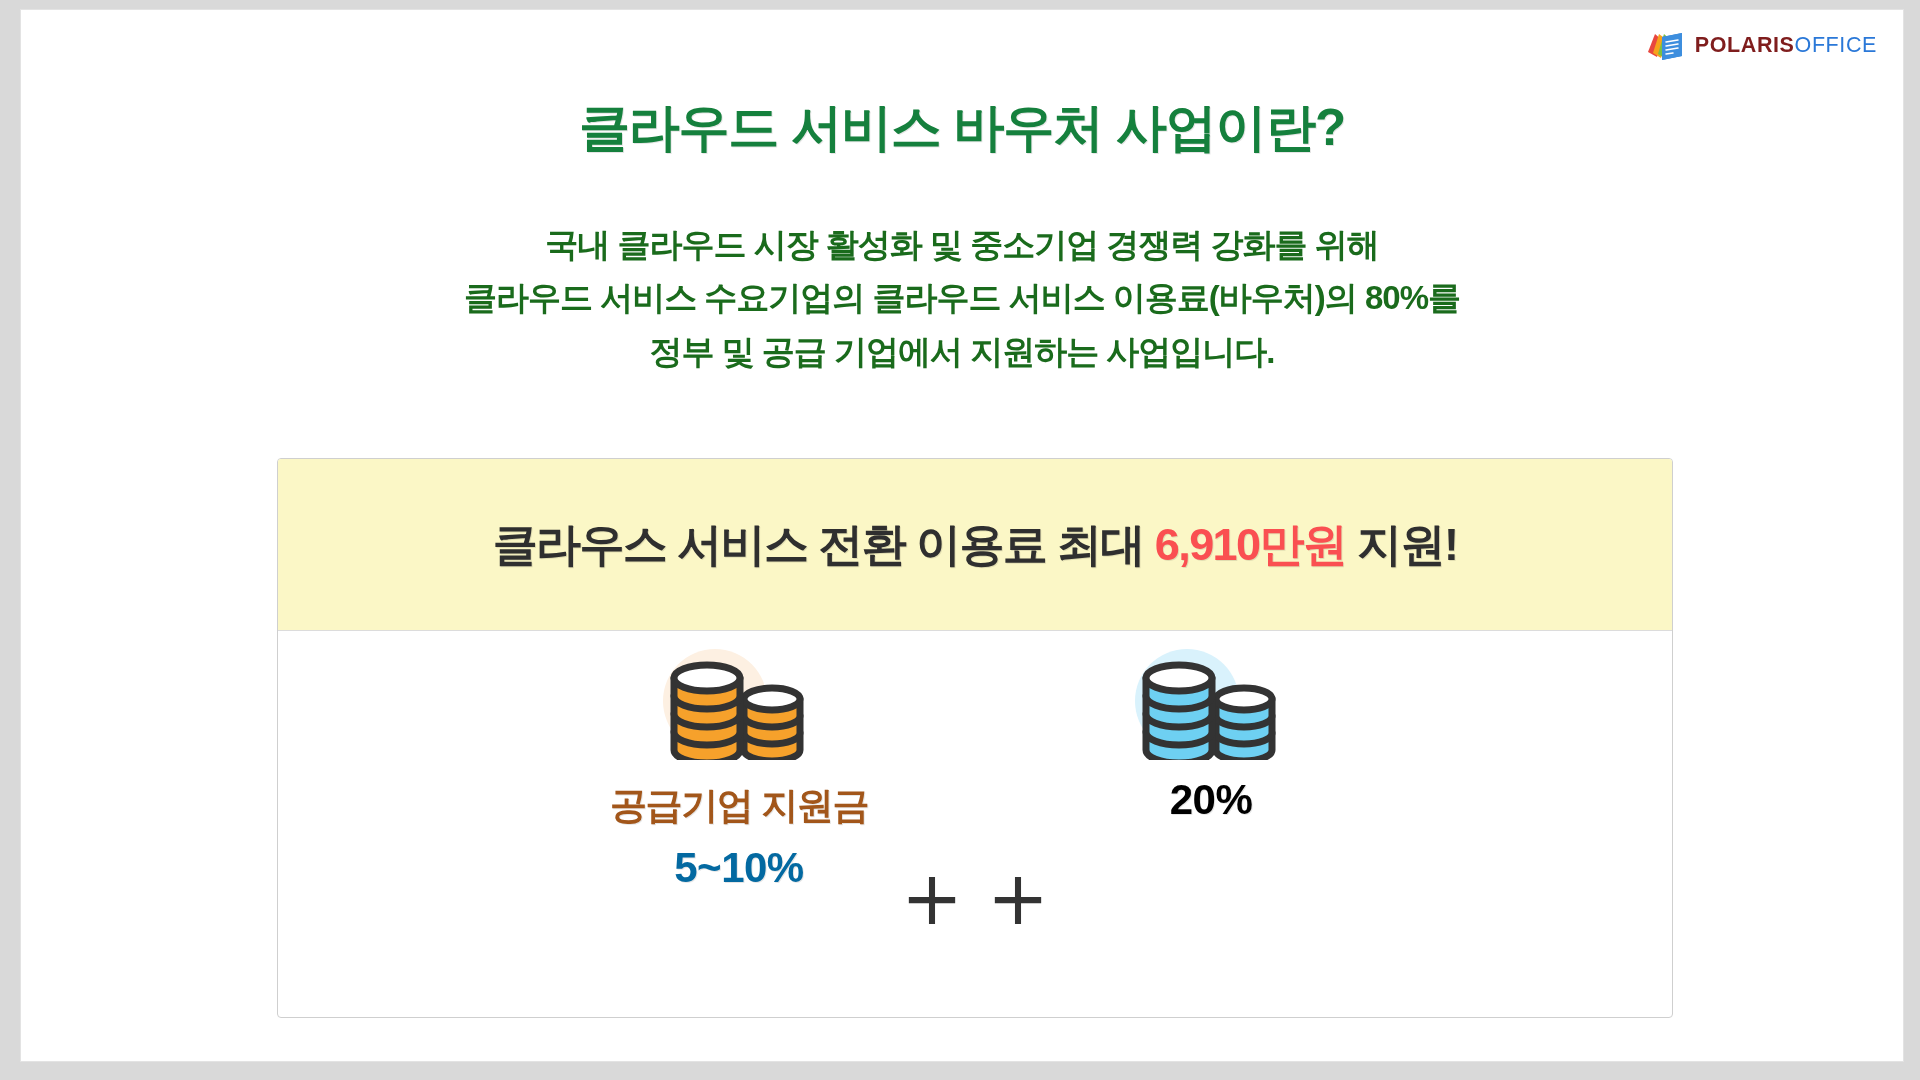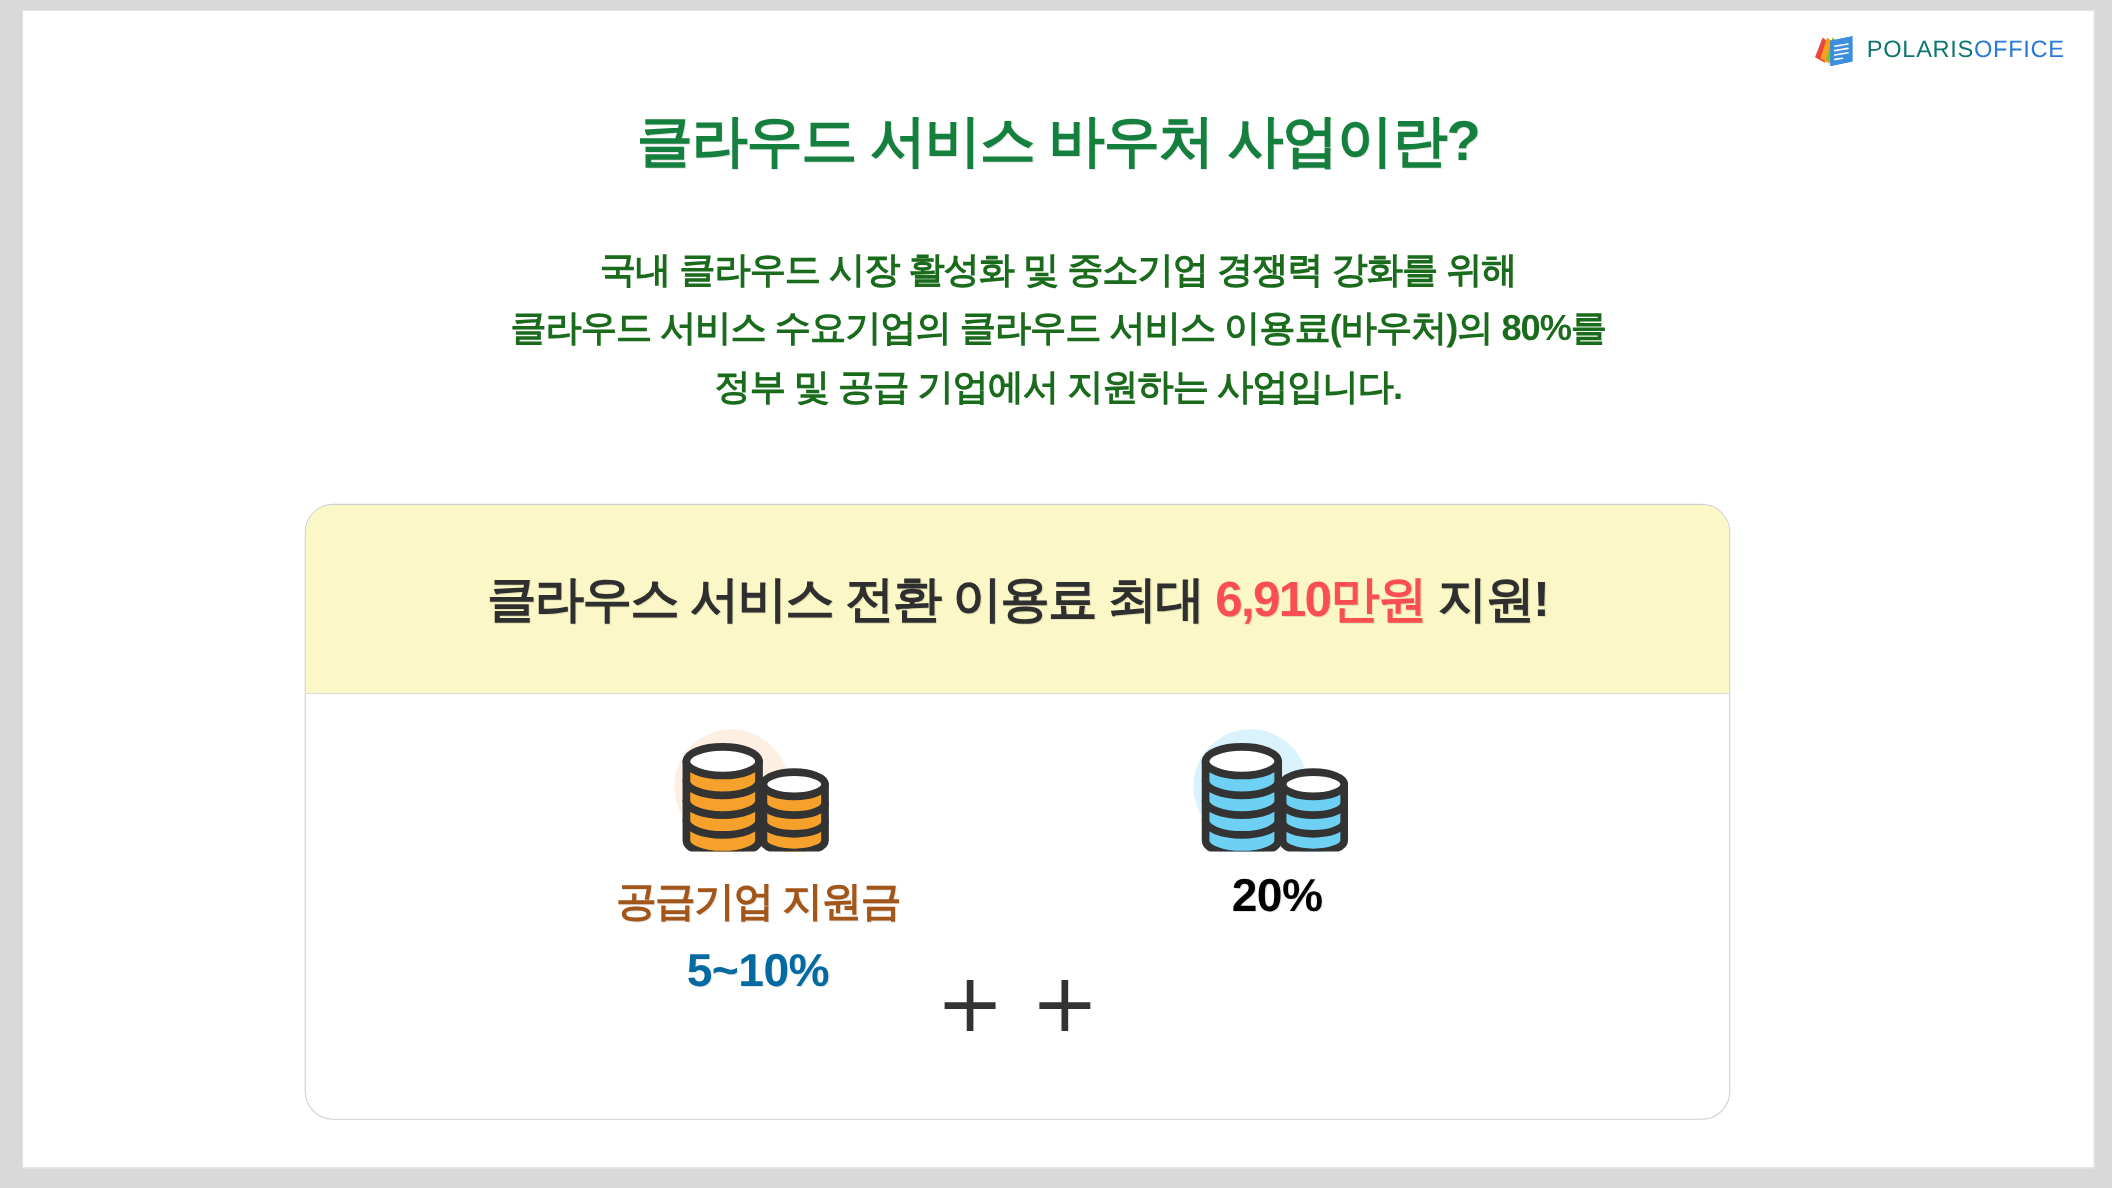--- a/index.html
+++ b/index.html
@@ -35,21 +35,21 @@
     gap: 9px;
     height: 38px;
   }
   #brand-logo .logo-mark { width: 40px; height: 36px; display: block; }
   #brand-logo .logo-wordmark {
     font-size: 21.5px;
     letter-spacing: 0.6px;
     white-space: nowrap;
     color: #1966c8;
   }
-  #brand-logo .logo-wordmark .wm-bold { font-weight: 400; color: #0f766e; text-align: right; }
+  #brand-logo .logo-wordmark .wm-bold { font-weight: 700; color: #7f1d1d; text-align: right; }
   #brand-logo .logo-wordmark .wm-light { font-weight: 400; color: #2a78d8; }
 
   
   #headline {
     position: absolute;
     left: 0; right: 0;
     top: 84px;
     text-align: center;
     font-size: 51px;
     font-weight: 700;
@@ -70,24 +70,24 @@
     letter-spacing: -1px;
     color: #1a6b1c;
   }
   #intro-paragraph .intro-line { display: block; }
 
   
   #benefit-card {
     position: absolute;
     left: 256px;
     top: 448px;
-    width: 1296px;
+    width: 1396px;
     height: 560px;
     border: 1.5px solid #cfcfcf;
-    border-radius: 26px;
+    border-radius: 4px;
     background: #ffffff;
     overflow: hidden;
   }
 
   #card-banner {
     height: 172px;
     background: #fbf7c6;
     border-bottom: 1.5px solid #dcdcdc;
     display: flex;
     align-items: center;
@@ -102,21 +102,21 @@
     text-shadow: 1px 1px 0 rgba(0,0,0,0.10);
   }
   #card-banner-text .amount-highlight { color: #fa4f51; }
 
   
   #card-body {
     height: 386px;
     display: flex;
     align-items: flex-start;
     justify-content: center;
-    padding-top: 30px;
+    padding-top: 16px;
   }
 
   .fund-column {
     width: 300px;
     display: flex;
     flex-direction: column;
     align-items: center;
   }
 
   .coin-figure {

